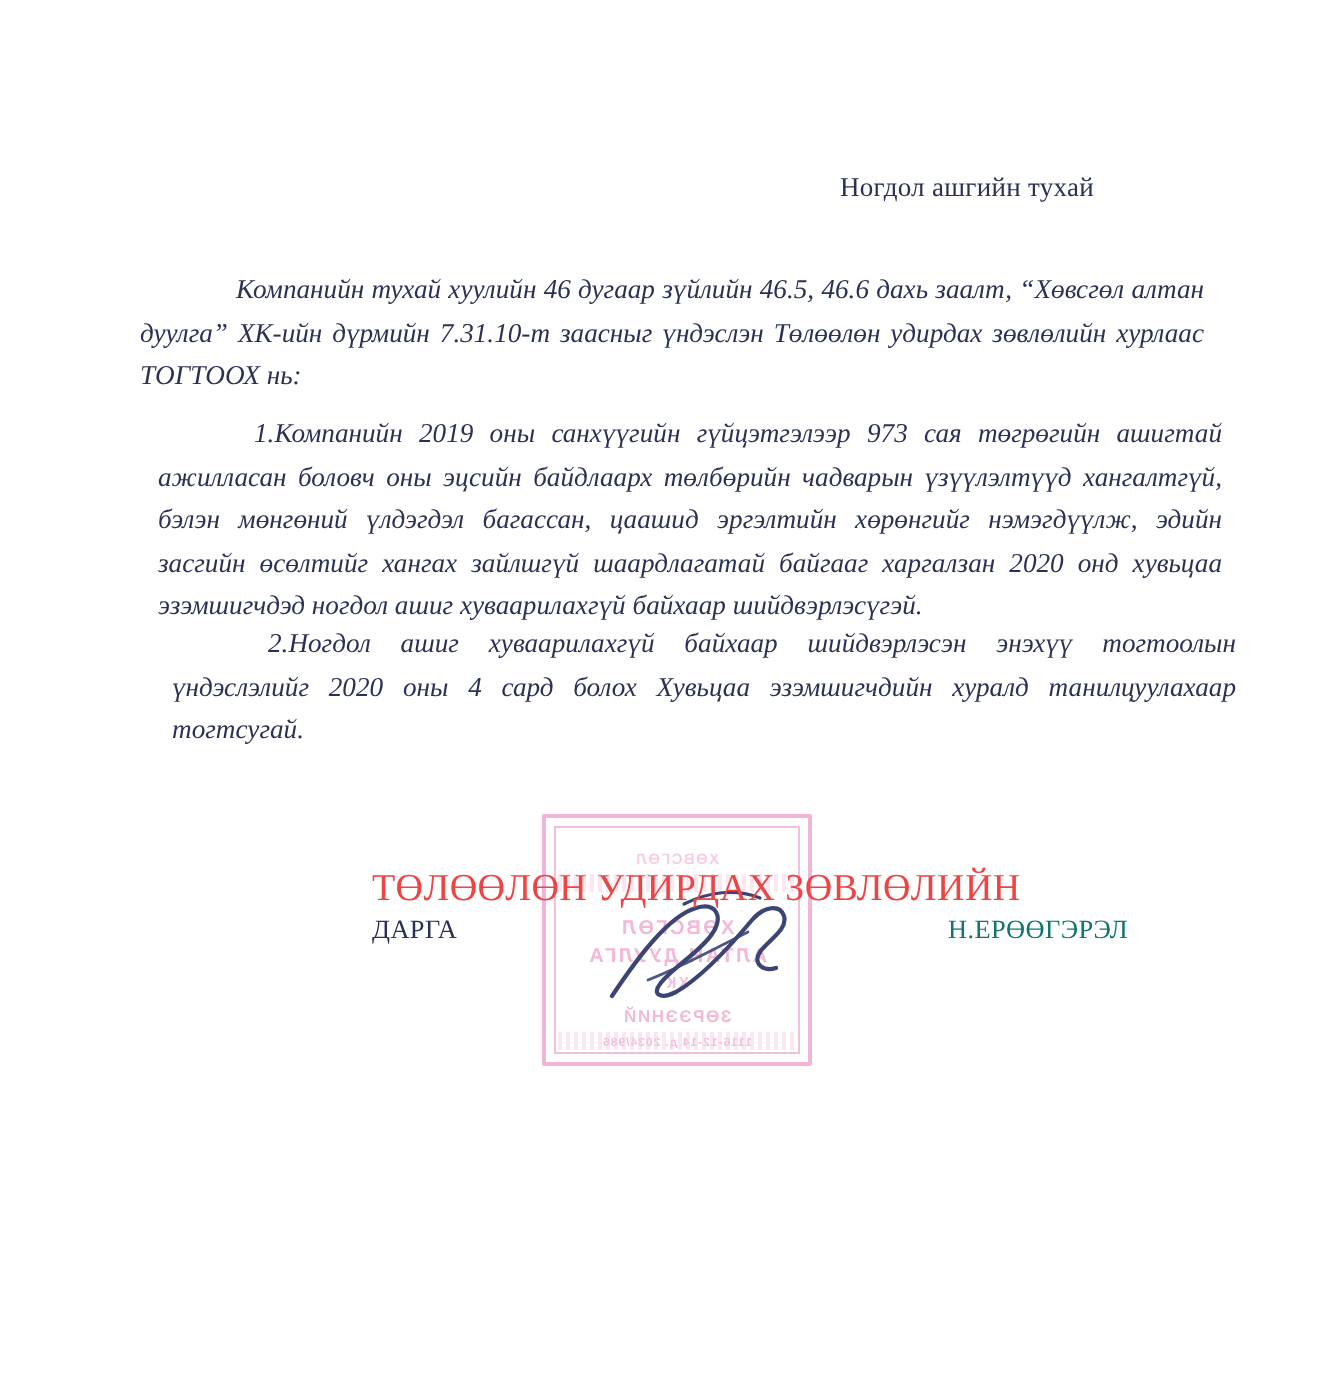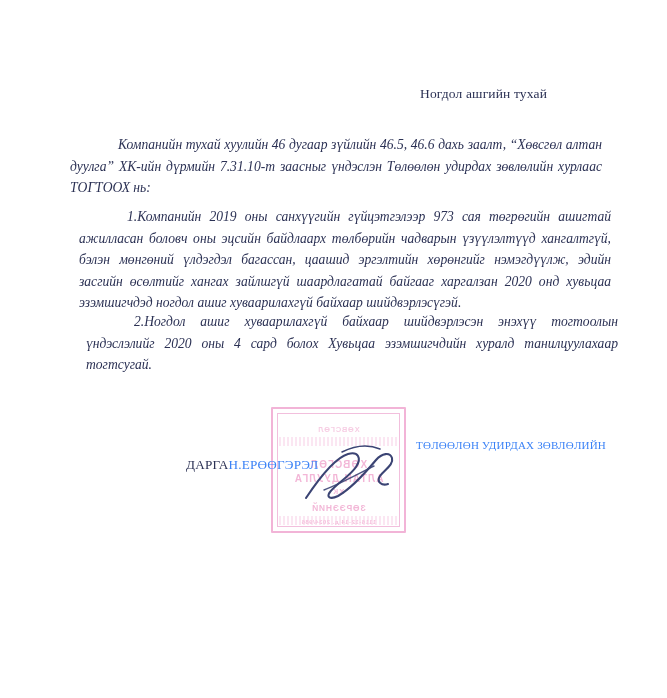--- a/index.html
+++ b/index.html
@@ -57,44 +57,43 @@
   .body-block.p3 { position: absolute; left: 86px; top: 311px; width: 532px; }
 
   
   .sign-block {
     position: absolute;
     left: 186px;
     top: 435px;
     width: 420px;
   }
   .sign-role {
-    font-size: 11px;
+    font-size: 19px;
     line-height: 20px;
     letter-spacing: 0.2px;
-    color: #3b82f6;
-    white-space: nowrap;
-    text-align: right;
+    color: #ef4444;
+    white-space: nowrap;
   }
   .sign-row {
     display: flex;
     align-items: flex-start;
-    justify-content: flex-start;
+    justify-content: space-between;
     width: 378px;
   }
   .sign-role2 {
     font-size: 13.2px;
     line-height: 20px;
     letter-spacing: 0.2px;
     color: #2b3154;
   }
   .sign-name {
     font-size: 13.2px;
     line-height: 20px;
     letter-spacing: 0.2px;
-    color: #3b82f6;
+    color: #0f766e;
     white-space: nowrap;
   }
 
   
   .seal {
     position: absolute;
     left: 271px;
     top: 407px;
     width: 135px;
     height: 126px;

